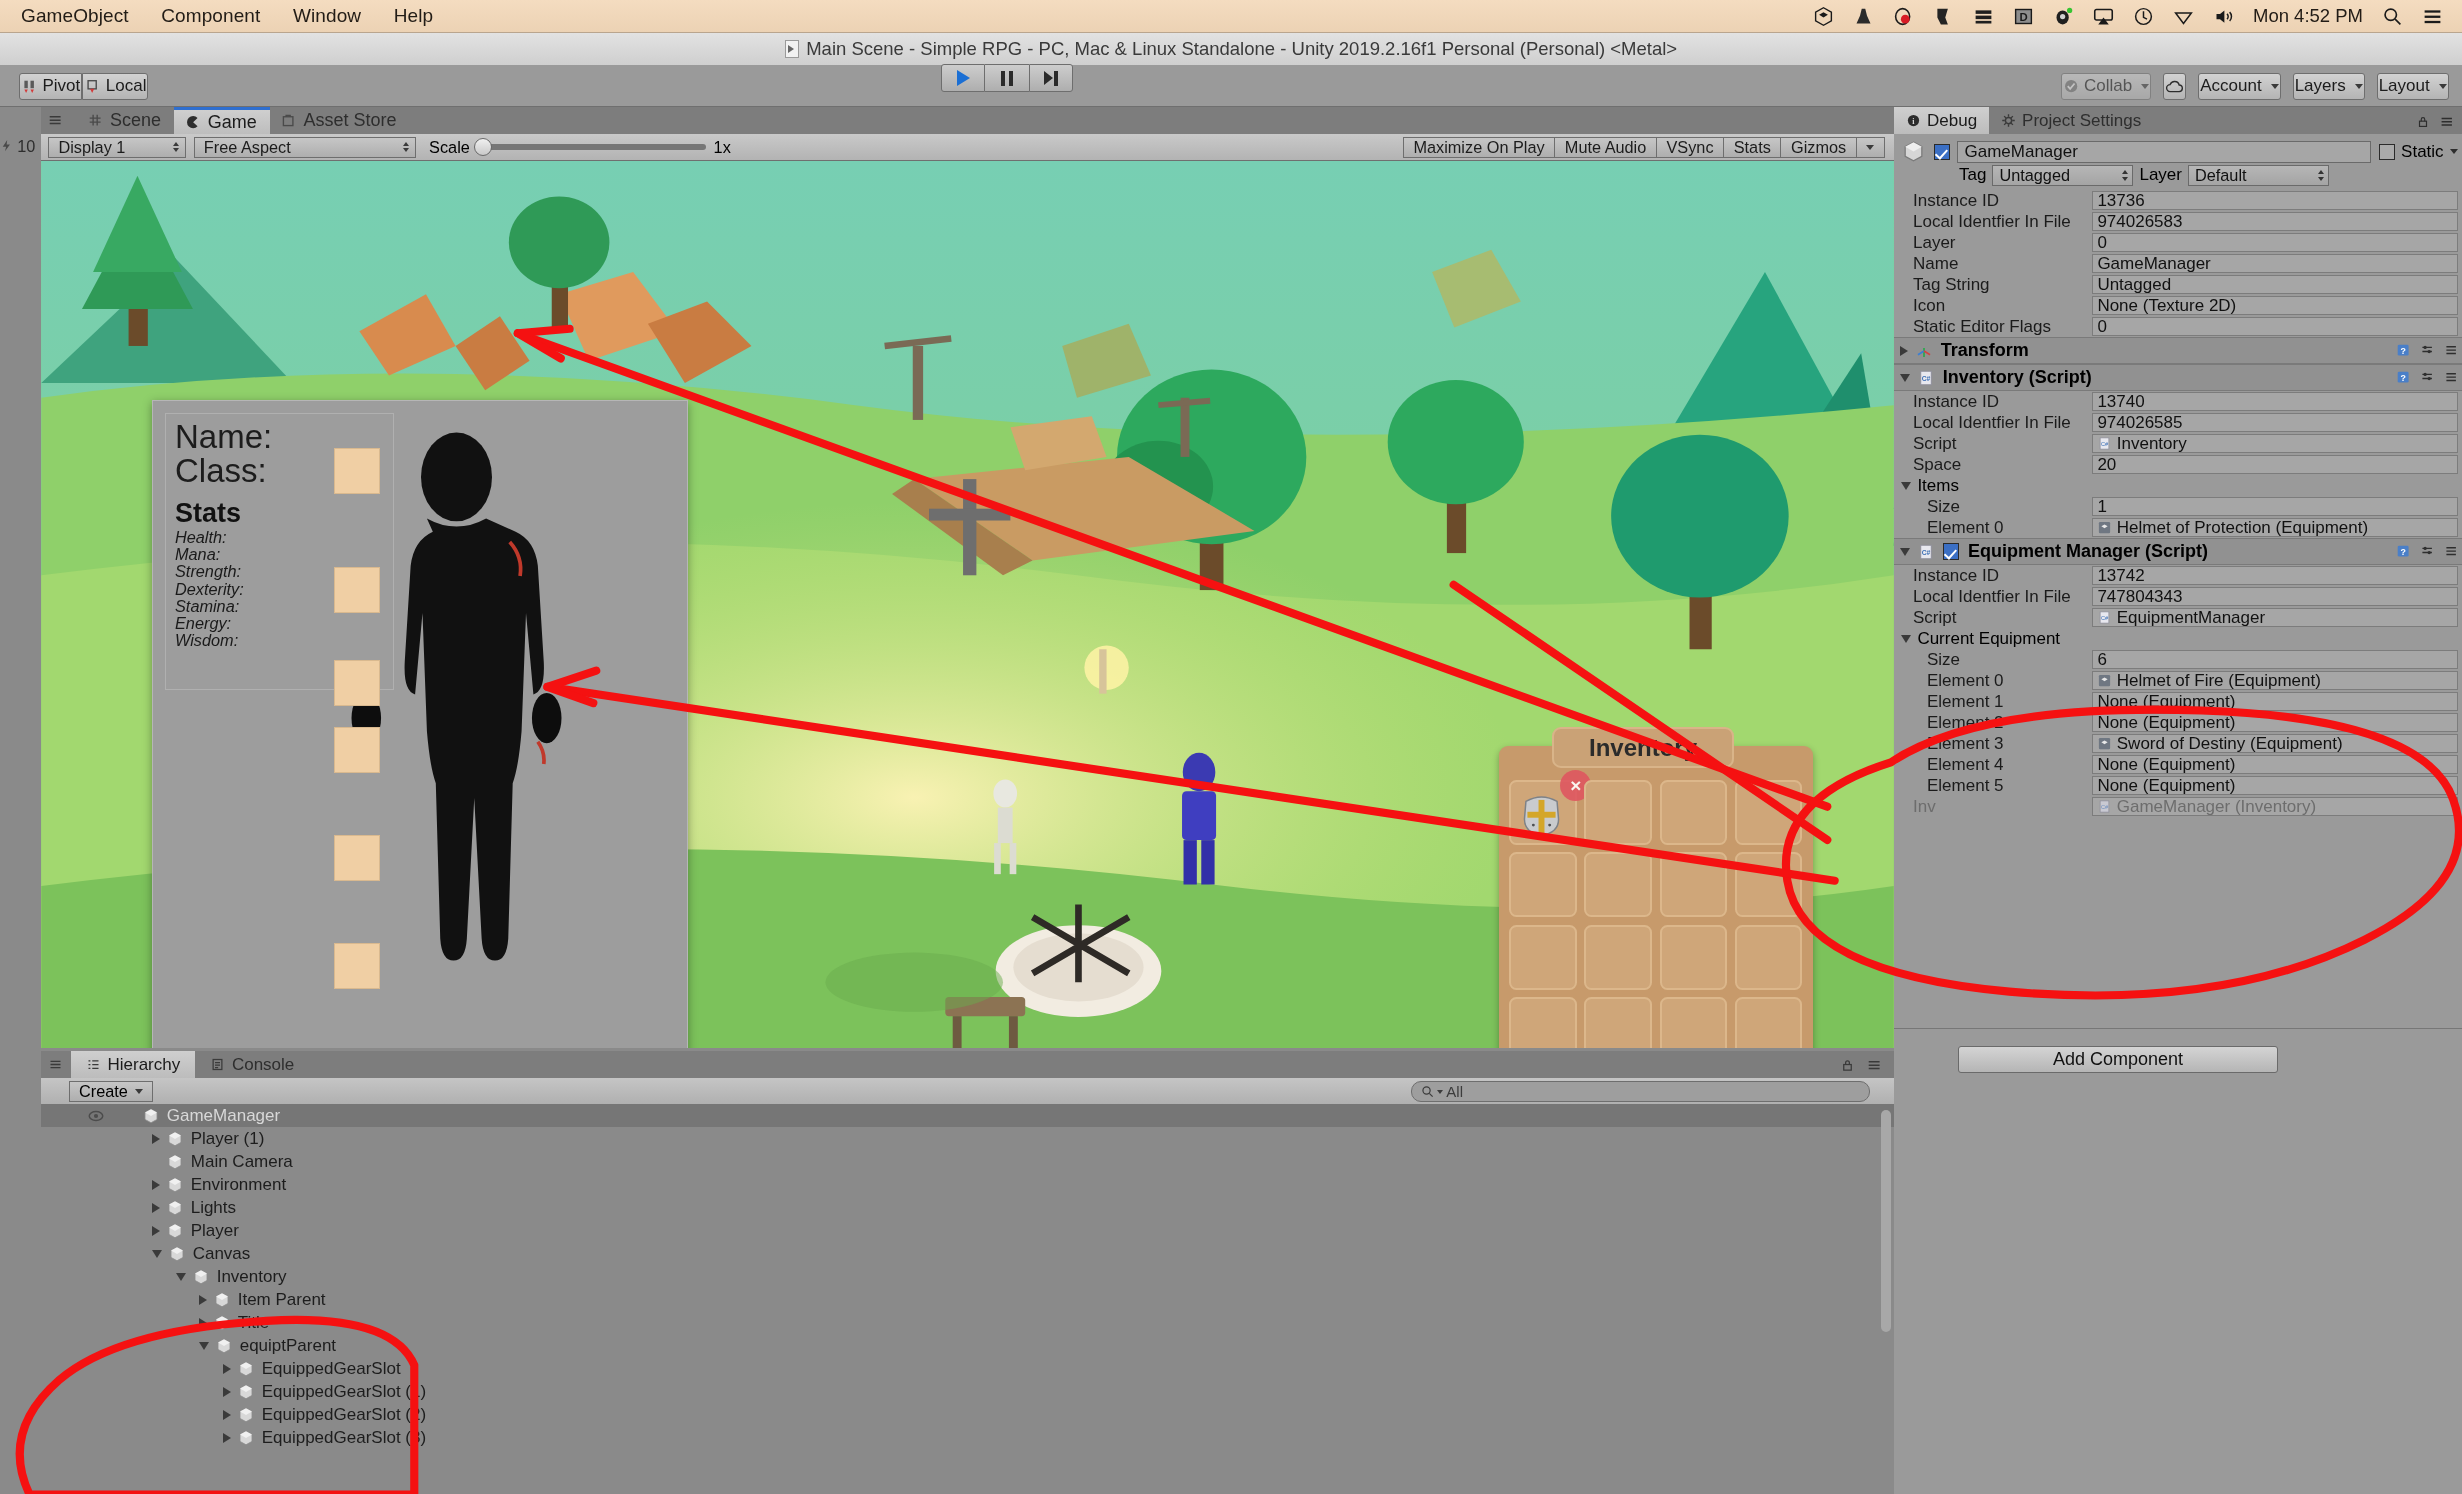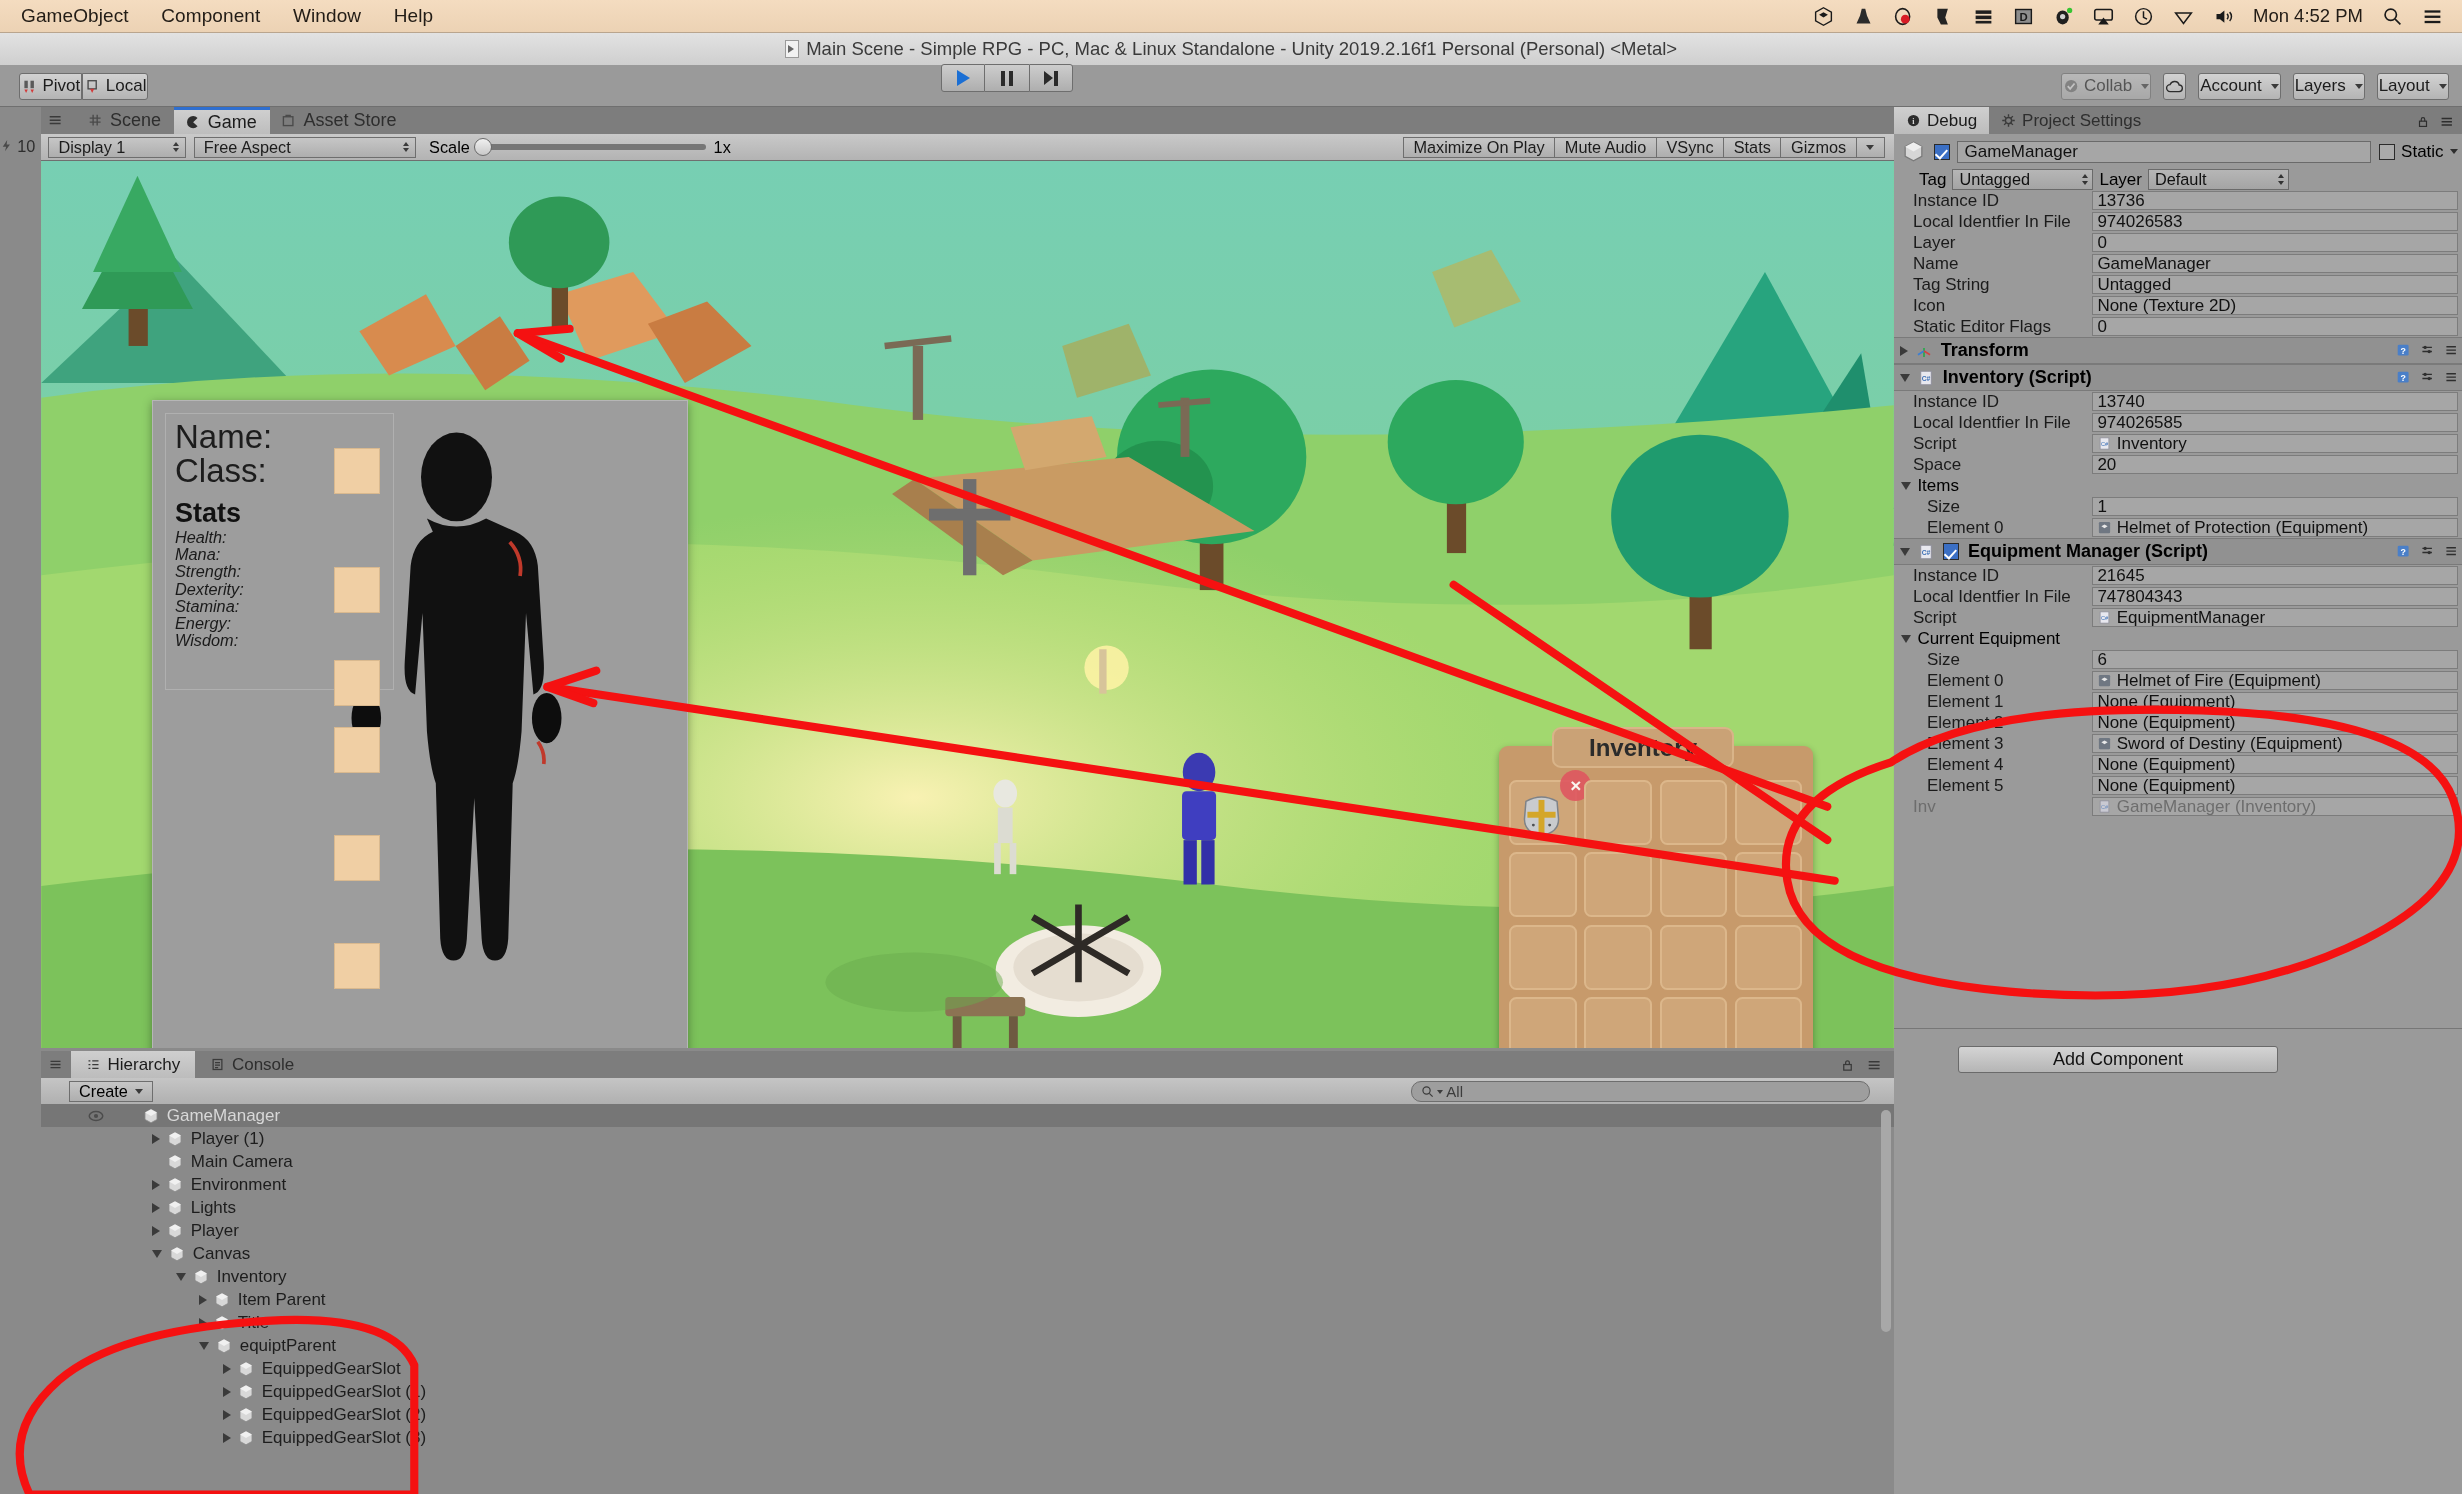--- a/index.html
+++ b/index.html
@@ -157,21 +157,21 @@
   #inspbody { position:absolute; left:0; top:27px; width:568px; height:1360px; background:#9a9a9a; }
   #gohead { display:flex; align-items:center; height:31px; padding: 4.4px 0 0 7.4px; gap:7.4px; }
   #gohead .gocube { width:25px;height:25px;display:block; }
   .chk { width:16.3px;height:16.3px;background:#3b6fc4;border:0.7px solid #2a2a2a;position:relative;flex:none;}
   .chk:after{content:'';position:absolute;left:3.7px;top:2.2px;width:5.2px;height:9.6px;border:solid #fff;border-width:0 2.2px 2.2px 0;transform:rotate(42deg);}
   .chk.off{background:#aaa;}
   .chk.off:after{display:none;}
   .tfield { flex:1; height:22px; background:#a6a6a6; border:0.7px solid #6a6a6a; display:flex;align-items:center;
             padding-left:6px; font-size:17px; color:#111; }
   #statwrap { display:flex;align-items:center;gap:6px;padding-right:4.4px;font-size:17px;}
-  #taglayer { display:flex; align-items:flex-end; height:25px; padding-left:25px; gap:6px; font-size:17px; }
+  #taglayer { display:flex; align-items:flex-start; height:25px; padding-left:25px; gap:6px; font-size:17px;margin-left:40px; }
   .dropf { height:21px; background:linear-gradient(#b6b6b6,#a4a4a4); border:0.7px solid #6a6a6a;
            display:flex;align-items:center;justify-content:space-between;padding:0 4.4px 0 6px;font-size:16.3px;color:#111;}
   .dropf .ud { display:flex;flex-direction:column;gap:2.2px;}
   .dropf .ud i{display:block;width:0;height:0;border-left:3.7px solid transparent;border-right:3.7px solid transparent;}
   .dropf .ud i.u{border-bottom:4.4px solid #333;} .dropf .ud i.d{border-top:4.4px solid #333;}
   .prow { display:flex; align-items:center; height:21px; font-size:17px; }
   .prow .plab { width:198px; padding-left:19px; color:#1b1b1b; white-space:nowrap; overflow:hidden;}
   .prow .plab.ind1 { padding-left:33px; }
   .prow .pval { flex:1; height:19px; margin-right:4.4px; background:#a6a6a6; border:0.7px solid #7c7c7c;
                 display:flex; align-items:center; gap:4.4px; padding-left:4.4px; color:#111; overflow:hidden; white-space:nowrap;}
@@ -981,21 +981,21 @@
           </svg>
         <svg style="width:16.3px;height:16.3px" viewBox="0 0 24 24">
             <path d="M5 7h14M5 12h14M5 17h14" stroke="#2e2e2e" stroke-width="2"></path>
           </svg>
       </span>
     </div>
     <div id="eqprops">
         <div class="prow">
           <span class="plab">Instance ID</span>
           <span class="pval">
-            <span>21645</span>
+            <span>13742</span>
           </span>
         </div>
         <div class="prow">
           <span class="plab">Local Identfier In File</span>
           <span class="pval">
             <span>747804343</span>
           </span>
         </div>
         <div class="prow">
           <span class="plab">Script</span>

